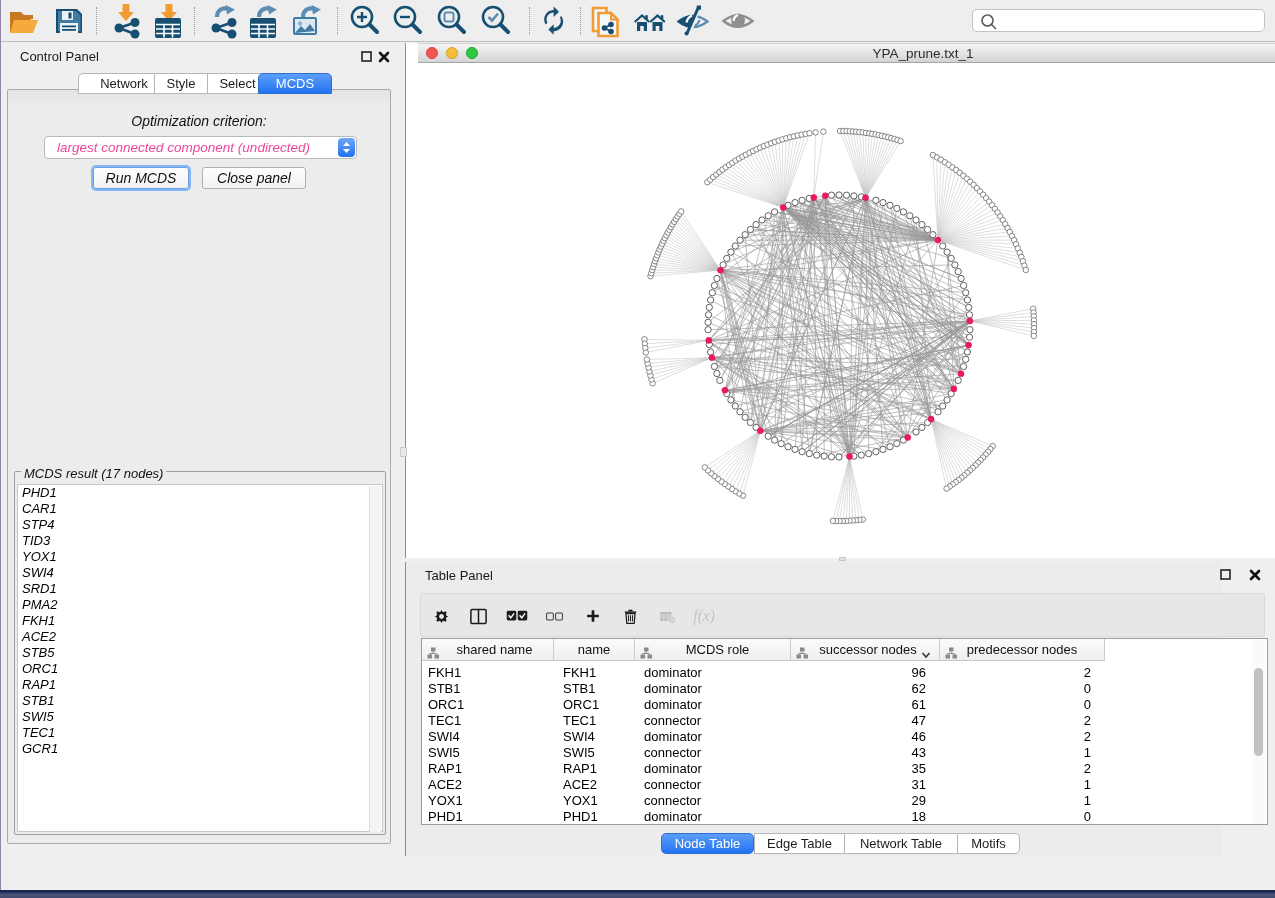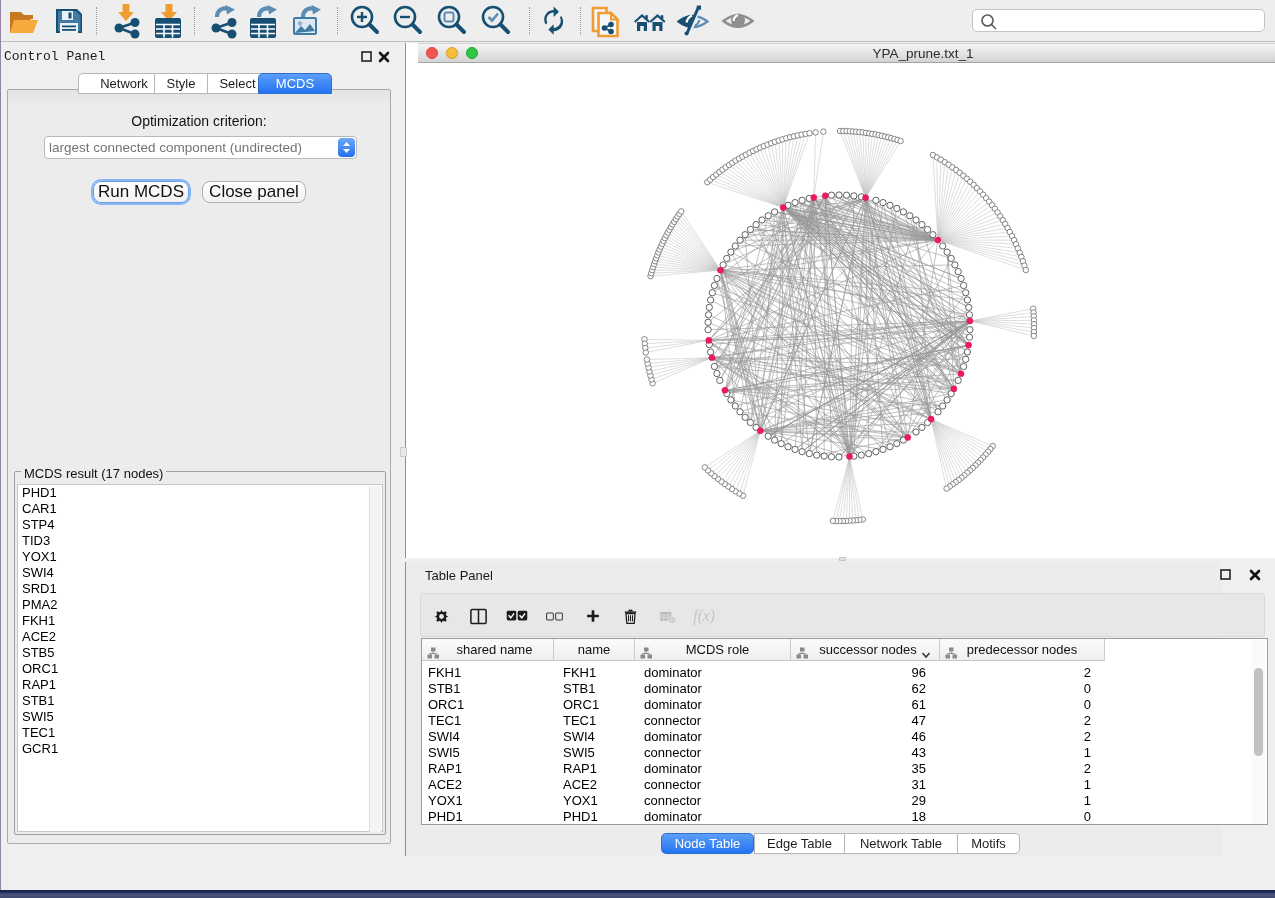--- a/index.html
+++ b/index.html
@@ -11,34 +11,34 @@
 
 
 #toolbar { position:absolute; left:0; top:0; width:1274px; height:42px; background:#eeeeee; border-bottom:1px solid #bdbdbd; }
 .tbi { position:absolute; top:3px; }
 .tsep { position:absolute; top:7px; width:0; height:28px; border-left:1px dotted #9a9a9a; }
 #searchbox { position:absolute; left:971px; top:9px; width:293px; height:23px; background:#fff; border:1px solid #c3c3c3; border-radius:5px; }
 #searchbox svg { position:absolute; left:7px; top:3px; }
 
 
 #cpanel { position:absolute; left:0; top:42px; width:403px; height:814px; background:#efefef; }
-#cpanel-title { position:absolute; left:3px; top:7px; font-size:13px; color:#1a1a1a;font-family:Liberation Mono, monospace; }
+#cpanel-title { position:absolute; left:19px; top:7px; font-size:13px; color:#1a1a1a; }
 .wicons { position:absolute; top:9px; font-size:12px; color:#111; }
-#cp-box { position:absolute; left:6px; top:47px; width:384px; height:755px; border:1px solid #ababab; background:linear-gradient(#e3e3e3,#ececec 16px); border-radius:2px; }
+#cp-box { position:absolute; left:6px; top:47px; width:384px; height:755px; border:1px solid #ababab; background:linear-gradient(#e3e3e3,#ececec 16px); border-radius:2px;font-style:italic; }
 #tabs { position:absolute; left:77px; top:31px; height:21px; z-index:3; }
 .tab { position:absolute; top:0; height:21px; line-height:20px; text-align:center; font-size:13px; color:#1c1c1c;
   background:#ffffff; border:1px solid #b6b6b6; }
 .tab.first { border-radius:5px 0 0 0; }
 .tab.last  { border-radius:0 5px 0 0; }
 .tab.sel { background:linear-gradient(#5d9ef8,#2273f1); color:#fff; border-color:#2e6fd4; border-radius:5px 5px 0 0; }
 #optlabel { position:absolute; left:0; top:23px; width:100%; text-align:center; font-size:14px; color:#111; }
-#dropdown { position:absolute; left:36px; top:46px; width:313px; height:23px; background:#fff; border:1px solid #b9b9b9; border-radius:4px; font-size:13.5px; color:#737373; line-height:21px; padding-left:4px; }
+#dropdown { position:absolute; left:36px; top:46px; width:313px; height:23px; background:#fff; border:1px solid #b9b9b9; border-radius:4px; font-size:13.5px; color:#ec4899; line-height:21px; padding-left:12px; }
 #ddcap { position:absolute; right:1px; top:1px; width:17px; height:19px; border-radius:4px; background:linear-gradient(#6fa9f9,#2270ef); }
 #ddcap svg { position:absolute; left:3px; top:2px; }
-.btn { position:absolute; top:91px; height:22px; background:linear-gradient(#ffffff,#f1f1f1); border:1px solid #b0b0b0; border-radius:8px; font-size:17px; color:#111; text-align:center; line-height:20px; }
+.btn { position:absolute; top:77px; height:22px; background:linear-gradient(#ffffff,#f1f1f1); border:1px solid #b0b0b0; border-radius:3px; font-size:14px; color:#111; text-align:center; line-height:20px; }
 #btn-run { left:85px; width:96px; box-shadow:0 0 0 2px #85b7f7; border-color:#6d9fe0; }
 #btn-close { left:194px; width:104px; }
 #mcds-fs { position:absolute; left:6px; top:381px; width:372px; height:364px; border:1px solid #9f9f9f; border-radius:2px; }
 #mcds-legend { position:absolute; left:6px; top:-6px; background:#ececec; padding:0 3px; font-size:13px; color:#111; }
 #mcds-list { position:absolute; left:2px; top:12px; width:366px; height:348px; background:#fff; border:1px solid #c7c7c7; font-size:13px; color:#000; line-height:16px; padding:0 0 0 4px; }
 #mcds-sb { position:absolute; right:1px; top:1px; width:12px; height:346px; background:#f4f4f4; border-left:1px solid #dcdcdc; }
 
 
 #netwin { position:absolute; left:404px; top:43px; width:870px; height:515px; background:#fff; border-left:1px solid #8f8f8f; }
 #nettitle { position:absolute; left:12px; top:0; width:100%; height:20px;

